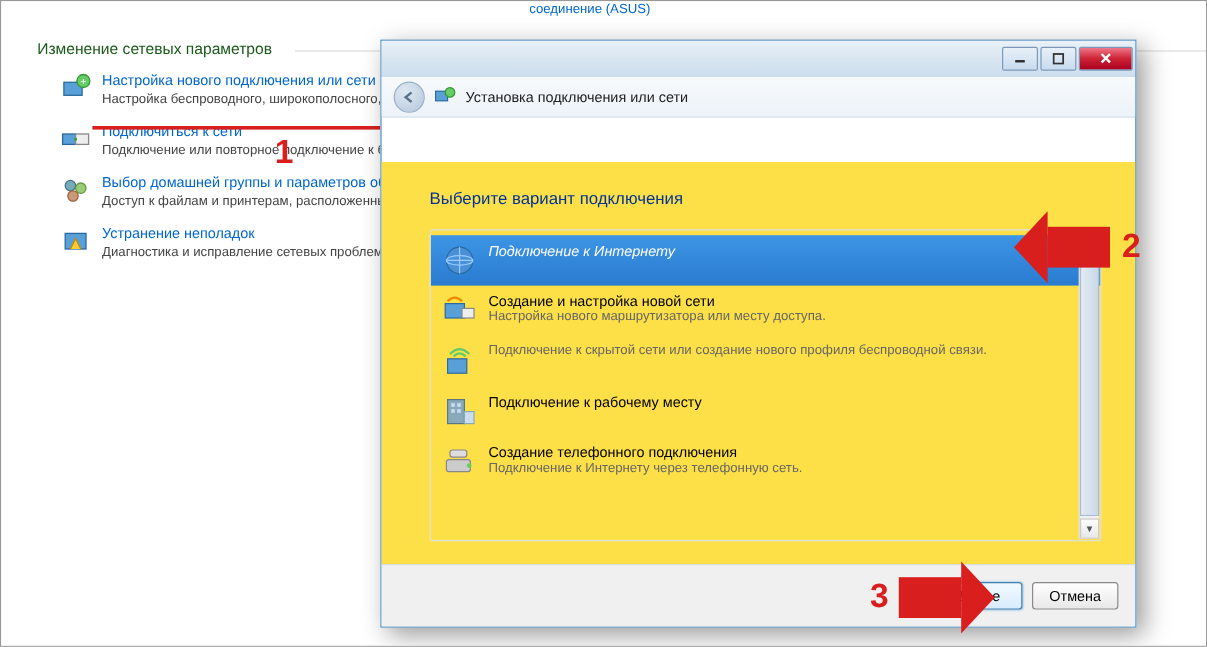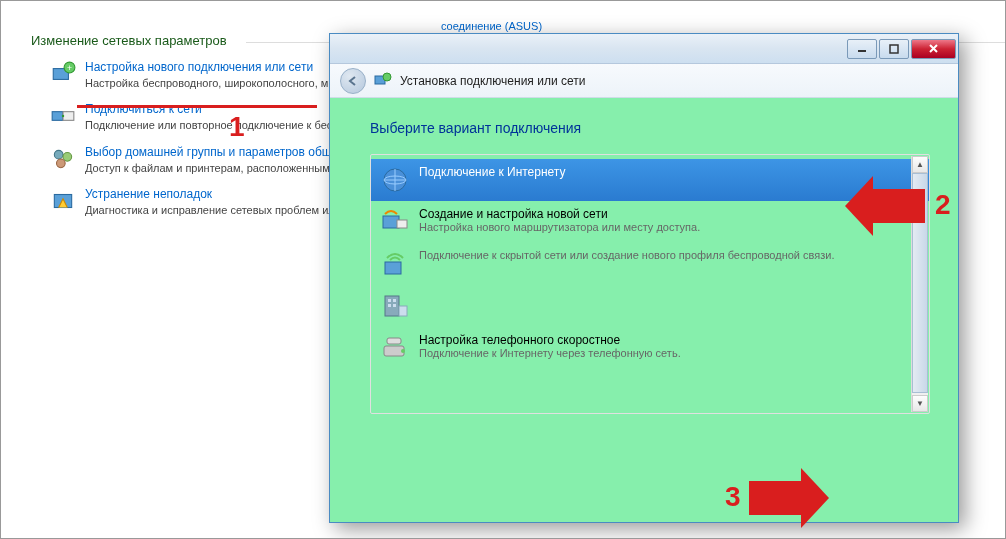--- a/index.html
+++ b/index.html
@@ -15,21 +15,21 @@
   }
   .background-panel {
     position: absolute;
     left: 0; top: 0;
     width: 1006px; height: 539px;
     background: #fff;
     padding: 10px 30px;
   }
   .bg-link-text {
     position: absolute;
-    left: 440px; top: 19px;
+    left: 440px; top: 1px;
     color: #0066cc;
     font-size: 11px;
   }
   .section-header {
     color: #1a5a1a;
     font-size: 13px;
     margin-top: 22px;
     position: relative;
   }
   .section-header::after {
@@ -69,21 +69,21 @@
   .red-underline {
     position: absolute;
     left: 76px; top: 104px;
     width: 240px;
     height: 3px;
     background: #d91e1e;
   }
   
   .dialog {
     position: absolute;
-    left: 328px; top: 32px;
+    left: 316px; top: 32px;
     width: 630px;
     height: 490px;
     background: #fff;
     border: 1px solid #4a8bc2;
     box-shadow: 6px 6px 20px rgba(0,0,0,0.4);
     display: flex;
     flex-direction: column;
   }
   .titlebar {
     height: 30px;
@@ -131,23 +131,24 @@
     justify-content: center;
     color: #5a748e;
   }
   .nav-icon {
     width: 18px; height: 18px;
   }
   .nav-title { font-size: 12px; color: #222; }
   .dialog-body {
     flex: 1;
     padding: 22px 28px 0 40px;
-    background: #86efac;
+    background: #fde047;
     overflow: hidden;
     position: relative;
+    margin-top: 37px;
   }
   .dialog-heading {
     color: #003399;
     font-size: 14px;
     font-weight: normal;
     margin-bottom: 18px;
   }
   .options-frame {
     border: 1px solid #e0e0e0;
     border-radius: 2px;
@@ -162,20 +163,21 @@
   .opt {
     display: flex;
     align-items: flex-start;
     padding: 5px 8px;
     cursor: pointer;
     gap: 8px;
   }
   .opt.selected {
     background: linear-gradient(to bottom, #3d95e5, #2a7bd0);
     color: #fff;
+    font-style: italic;
   }
   .opt-icon {
     width: 32px; height: 32px;
     flex: 0 0 32px;
     display: flex;
     align-items: center;
     justify-content: center;
   }
   .opt-text { flex: 1; padding-top: 1px; }
   .opt-title { font-size: 12px; }
@@ -407,45 +409,50 @@
             <svg viewBox="0 0 32 32" width="32" height="32">
                 <rect x="6" y="6" width="14" height="20" fill="#8ab" stroke="#578"></rect>
                 <rect x="9" y="9" width="3" height="3" fill="#cde"></rect>
                 <rect x="14" y="9" width="3" height="3" fill="#cde"></rect>
                 <rect x="9" y="14" width="3" height="3" fill="#cde"></rect>
                 <rect x="14" y="14" width="3" height="3" fill="#cde"></rect>
                 <rect x="20" y="16" width="8" height="10" fill="#cde" stroke="#8ab"></rect>
               </svg>
           </div>
           <div class="opt-text">
+            <div class="opt-title">Подключение к рабочему месту</div>
           </div>
         </div>
 
         <div class="opt">
           <div class="opt-icon">
             <svg viewBox="0 0 32 32" width="32" height="32">
                 <rect x="5" y="14" width="20" height="10" rx="2" fill="#ccc" stroke="#888"></rect>
                 <rect x="8" y="6" width="14" height="6" rx="2" fill="#ddd" stroke="#888"></rect>
                 <circle cx="24" cy="19" r="2" fill="#6c6"></circle>
               </svg>
           </div>
           <div class="opt-text">
-            <div class="opt-title">Настройка телефонного скоростное</div>
+            <div class="opt-title">Создание телефонного подключения</div>
             <div class="opt-desc">Подключение к Интернету через телефонную сеть.</div>
           </div>
         </div>
 
       </div>
       <div class="scrollbar-fake">
         <div class="scrollbar-btn">▲</div>
         <div class="scrollbar-thumb"></div>
         <div class="scrollbar-btn" style="position:absolute;bottom:0;">▼</div>
       </div>
     </div>
   </div>
+  <div class="dialog-footer">
+    <button class="dlg-btn default">Далее</button>
+    <button class="dlg-btn">Отмена</button>
+  </div>
 </div>
 
 <div class="arrow" style="left:844px; top:175px;">
   <div class="arrow-head-left"></div>
   <div class="arrow-body" style="width:52px;"></div>
 </div>
 <div class="anum" style="left:934px; top:188px;">2</div>
 
 <div class="arrow" style="left:748px; top:467px;">
   <div class="arrow-body" style="width:52px;"></div>

